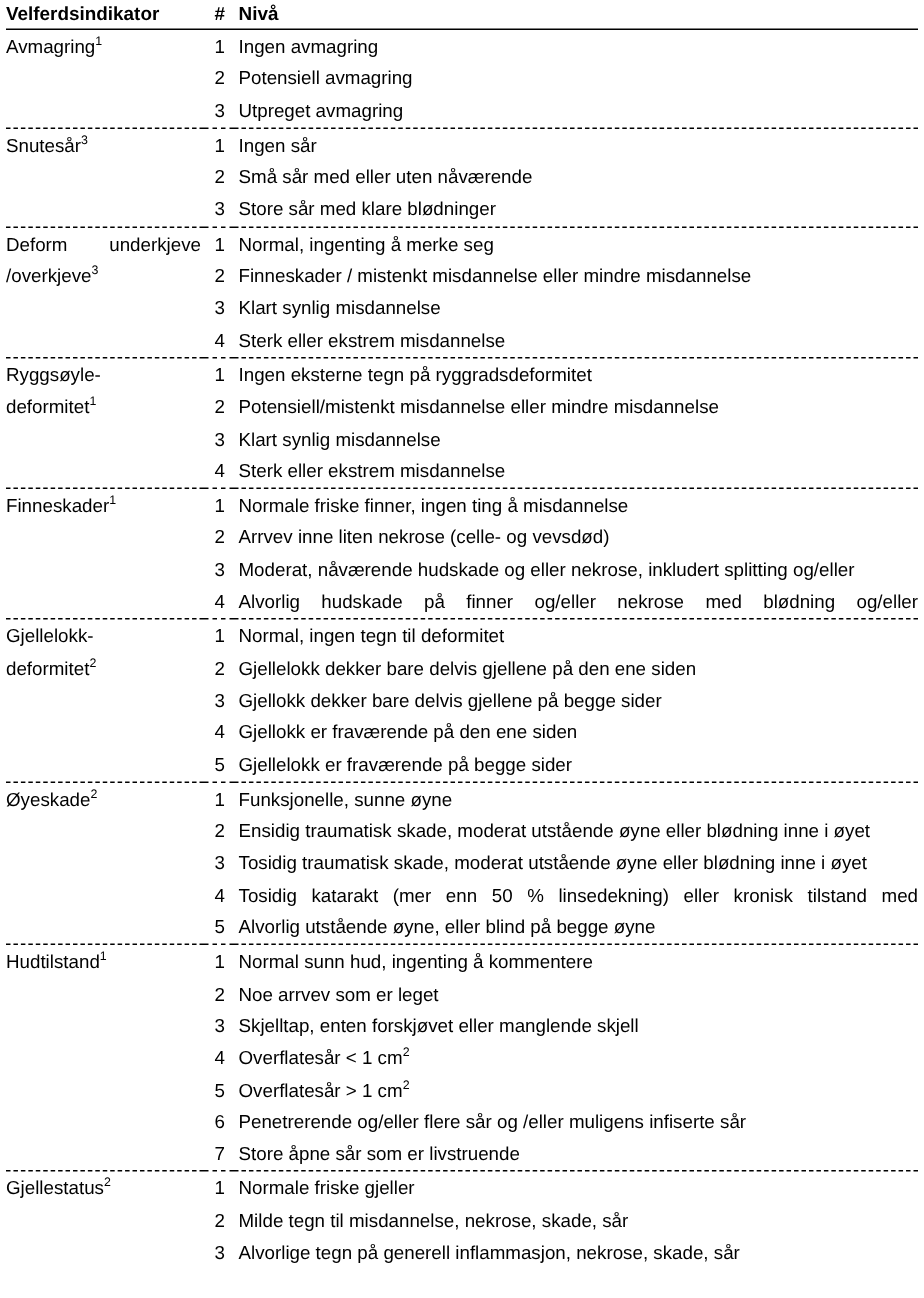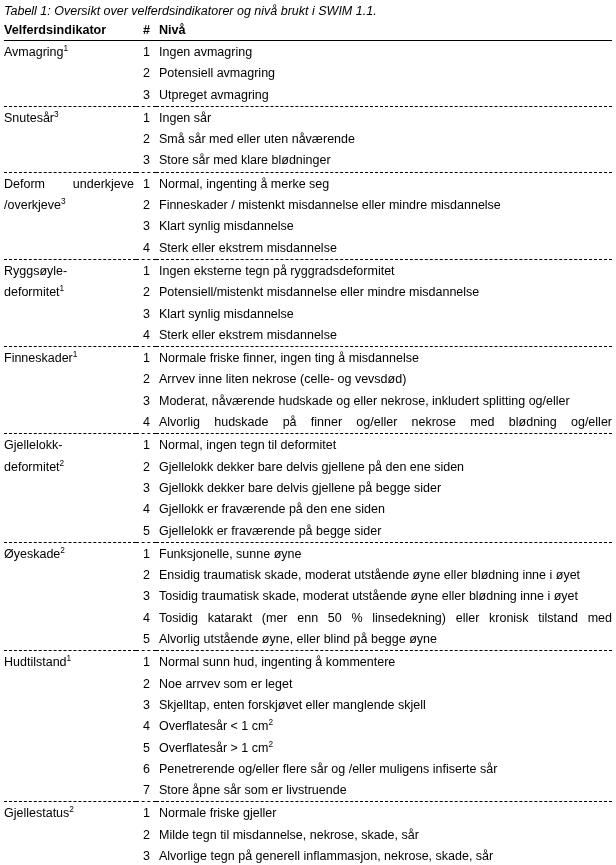--- a/index.html
+++ b/index.html
@@ -98,21 +98,20 @@
     font-size: 66%;
     vertical-align: super;
     line-height: 0;
   }
 </style>
 </head>
 <body>
 
 <div class="page">
 
-  <div class="caption">Tabell 1: Oversikt over velferdsindikatorer og nivå brukt i SWIM 1.1.</div>
 
   <table class="welfare">
     <colgroup>
       <col class="c-ind">
       <col class="c-num">
       <col class="c-lvl">
     </colgroup>
     <thead>
       <tr>
         <th class="ind">Velferdsindikator</th>

